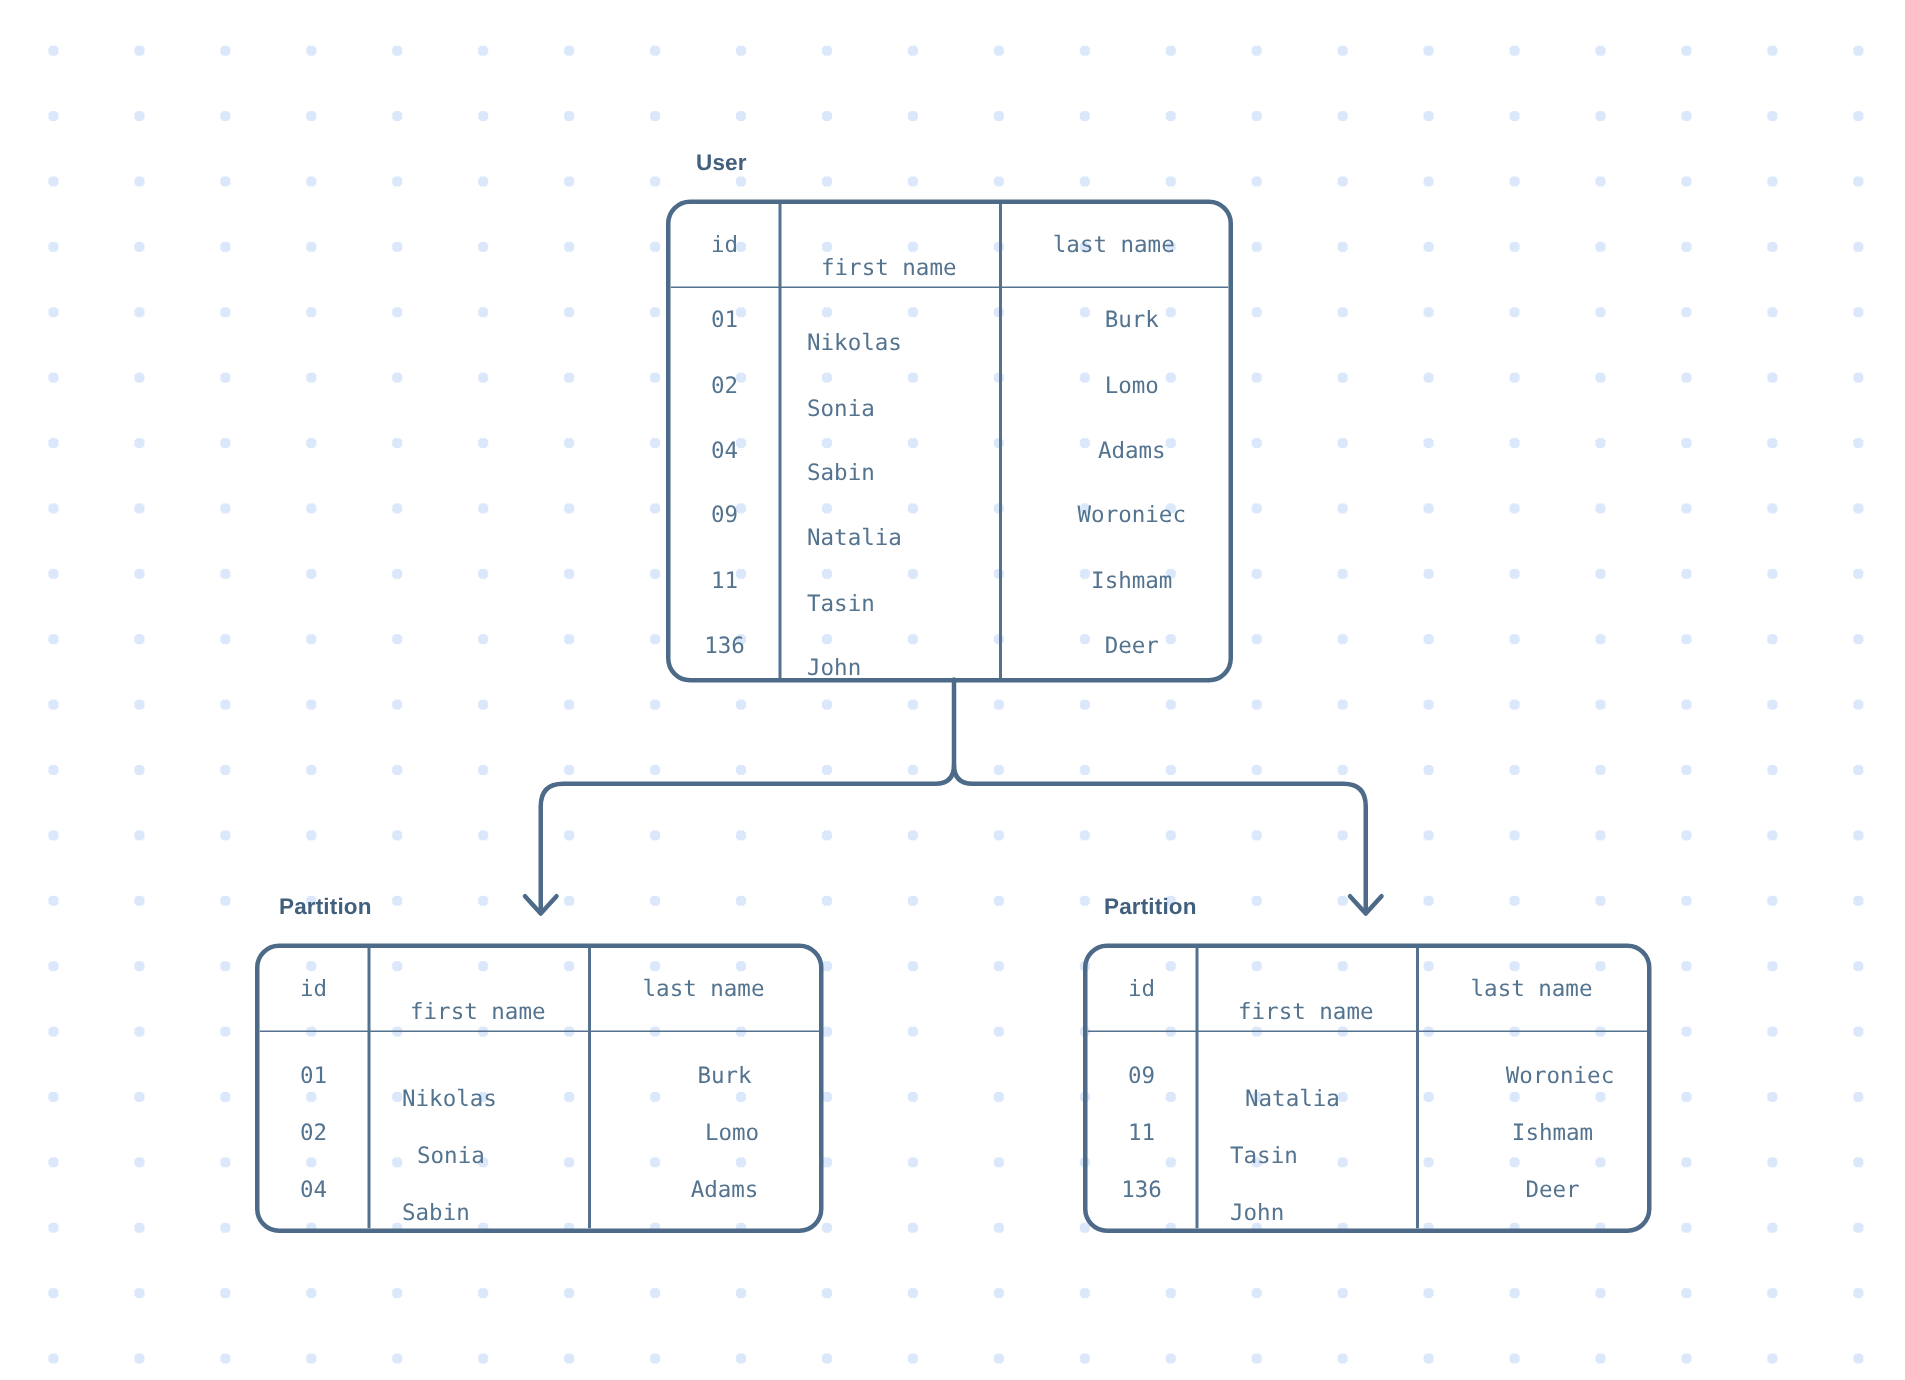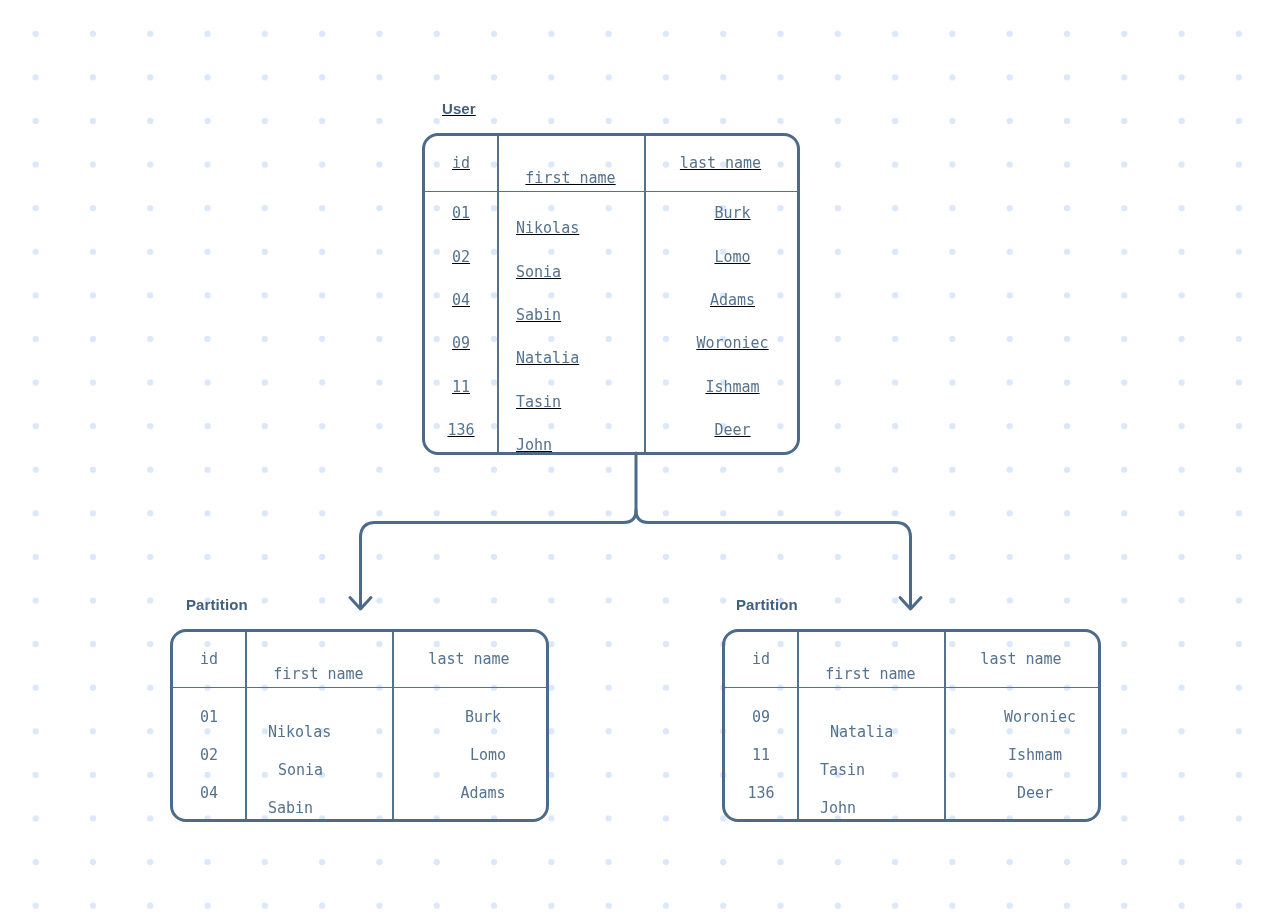--- a/index.html
+++ b/index.html
@@ -102,21 +102,21 @@
 
 <div class="canvas">
 
   <svg class="connectors" viewBox="0 0 1270 920" xmlns="http://www.w3.org/2000/svg">
     <path d="M 636 453 L 636 510 Q 636 522.5 623.5 522.5 L 375.5 522.5 Q 360.5 522.5 360.5 537.5 L 360.5 606"></path>
     <path d="M 350 597.5 L 360.5 609 L 371 597.5"></path>
     <path d="M 636 510 Q 636 522.5 648.5 522.5 L 895.5 522.5 Q 910.5 522.5 910.5 537.5 L 910.5 606"></path>
     <path d="M 900 597.5 L 910.5 609 L 921 597.5"></path>
   </svg>
 
-  <div class="table-block tb-user" style="left:422px; top:100px;text-decoration:underline;">
+  <div class="table-block tb-user" style="left:444px; top:100px;">
     <div class="table-title">User</div>
     <div class="table-box">
       <div class="vline v1"></div>
       <div class="vline v2"></div>
       <div class="trow header">
         <div class="cell c0">id</div>
         <div class="cell c1">first name</div>
         <div class="cell c2">last name</div>
       </div>
       <div class="tbody">

